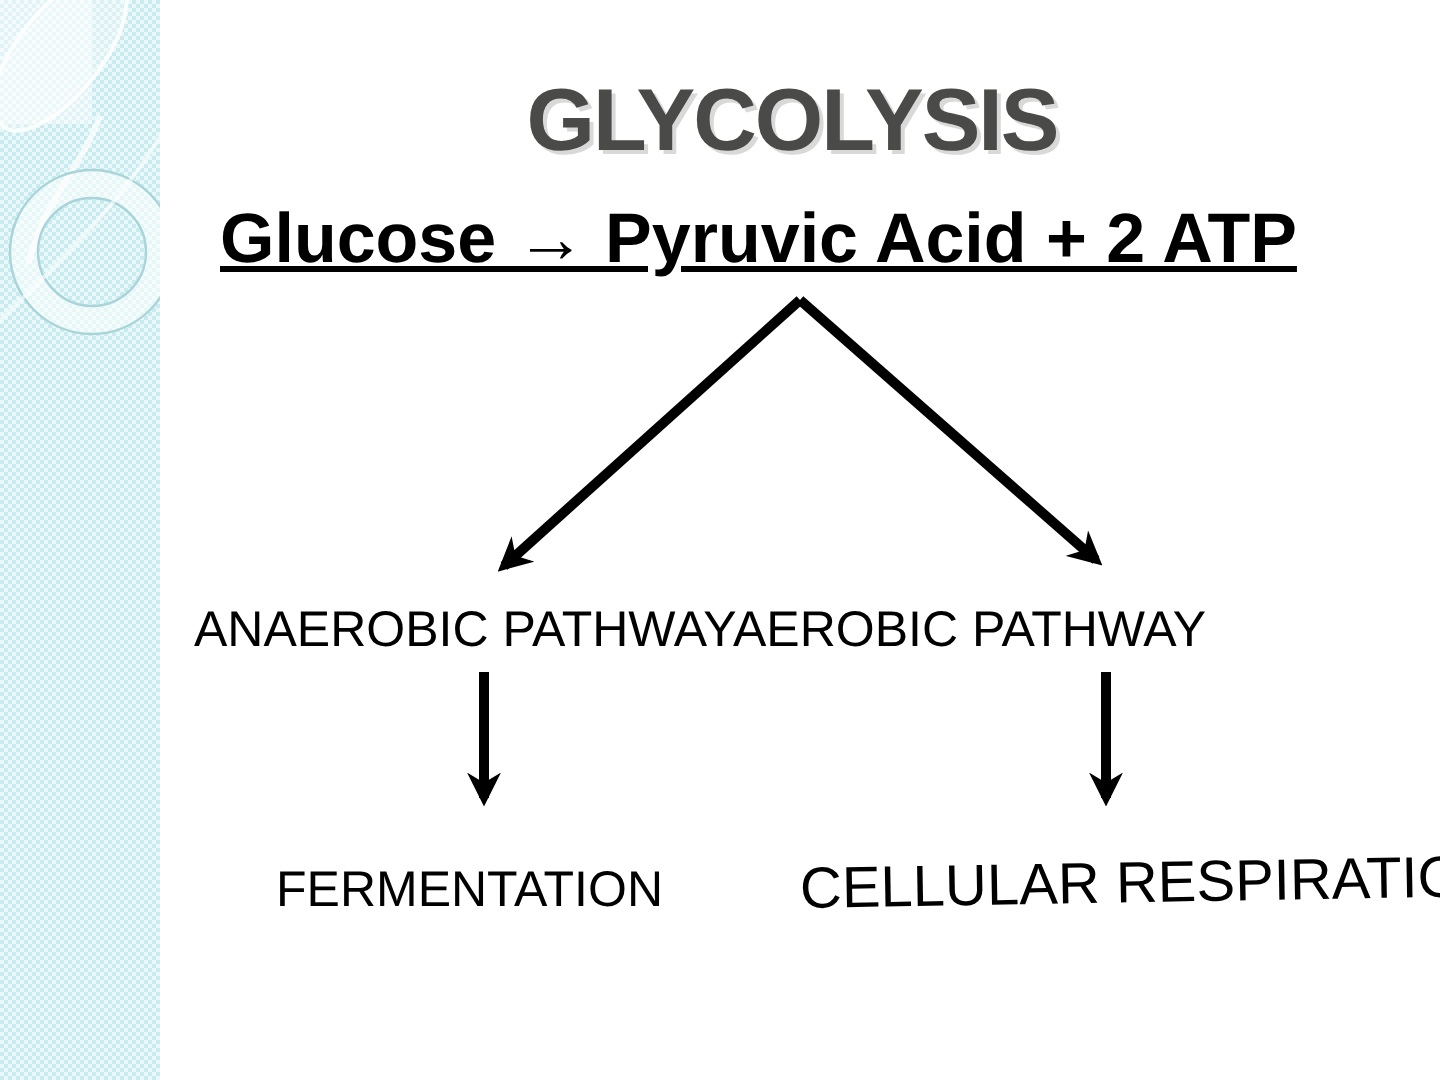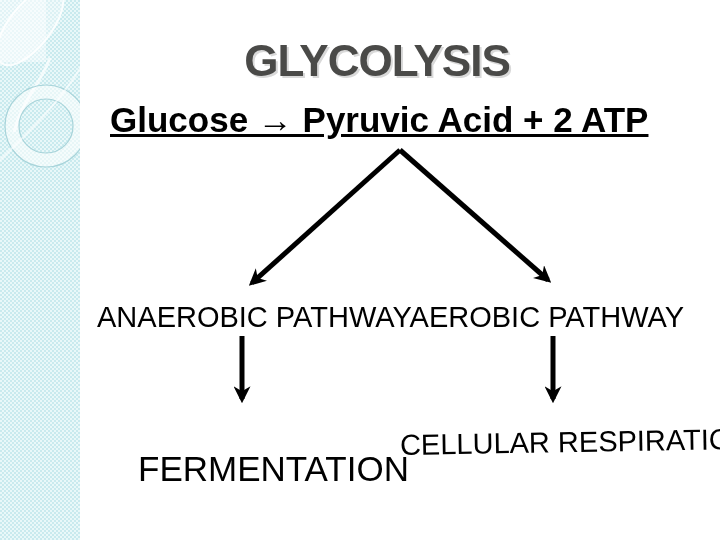--- a/index.html
+++ b/index.html
@@ -22,21 +22,21 @@
       linear-gradient(45deg, #c9eaee 25%, transparent 25%, transparent 75%, #c9eaee 75%),
       linear-gradient(45deg, #c9eaee 25%, transparent 25%, transparent 75%, #c9eaee 75%);
     background-position: 0 0, 2px 2px;
     background-size: 4px 4px;
     overflow: hidden;
   }
   .sidebar svg { display: block; }
 
   
   .title {
-    position: absolute; left: 65px; top: 36px; width: 624px;
+    position: absolute; left: 84px; top: 36px; width: 624px;
     text-align: center;
     font-size: 44px; font-weight: bold; letter-spacing: -1px;
     color: var(--title-color, #4a4a48);
     text-shadow: 2px 2px 0 #d9d9d9;
     white-space: nowrap;
   }
 
   
   .reaction {
     position: absolute; left: 110px; top: 99px;
@@ -48,28 +48,28 @@
   
   .arrows {
     position: absolute; left: 0; top: 0;
     width: 720px; height: 540px;
     pointer-events: none;
   }
 
   
   .pathways {
     position: absolute; left: 97px; top: 300px;
-    font-size: 29px; line-height: 1.2;
+    font-size: 25px; line-height: 1.2;
     white-space: nowrap;
   }
 
   
   .result-left {
     position: absolute; left: 138px; top: 430px;
-    font-size: 35px; line-height: 1.2; white-space: nowrap; margin-top: 18px;
+    font-size: 25px; line-height: 1.2; white-space: nowrap;
   }
   .result-right {
     position: absolute; left: 400px; top: 428px;
     font-size: 29px; line-height: 1.2; white-space: nowrap;
     transform: rotate(-1deg);
     transform-origin: left center;
   }
 </style>
 </head>
 <body style="--title-color: #4a4a48;">

